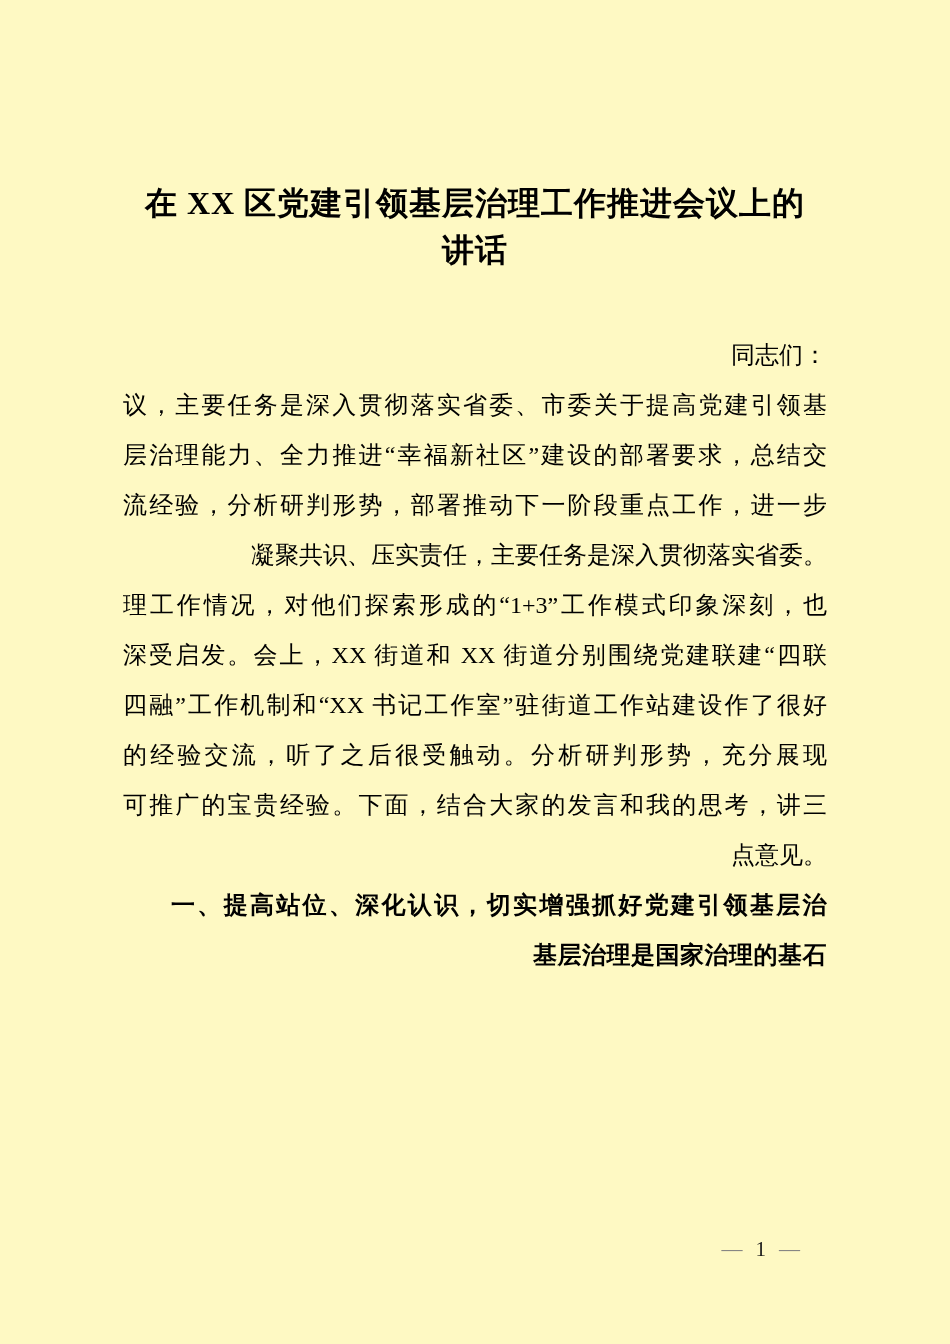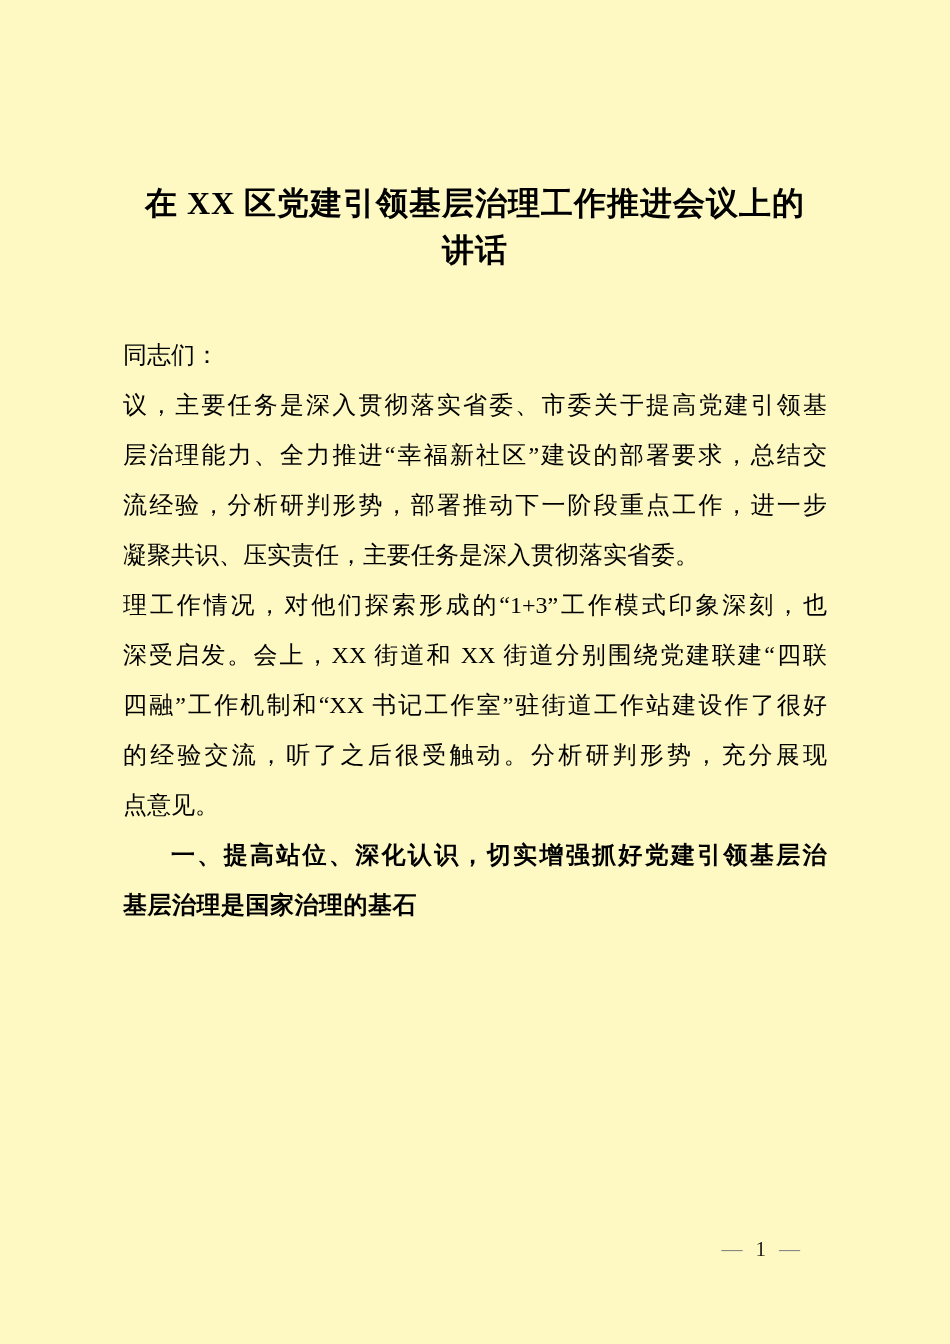--- a/index.html
+++ b/index.html
@@ -30,21 +30,21 @@
     letter-spacing: 1px;
   }
   .body-block {
     margin-top: 56px;
   }
   .line {
     font-size: 24px;
     line-height: 50px;
     height: 50px;
     overflow: hidden;
-    text-align: left;
+    text-align: right;
   }
   .indent {
     text-indent: 48px;
   }
   .jf {
     text-align: justify;
     text-align-last: justify;
     text-justify: inter-character;
   }
   .heading {
@@ -83,20 +83,21 @@
     <div class="body-block">
       <div class="line">同志们：</div>
       <div class="line jf">议，主要任务是深入贯彻落实省委、市委关于提高党建引领基</div>
       <div class="line jf">层治理能力、全力推进“幸福新社区”建设的部署要求，总结交</div>
       <div class="line jf">流经验，分析研判形势，部署推动下一阶段重点工作，进一步</div>
       <div class="line">凝聚共识、压实责任，主要任务是深入贯彻落实省委。</div>
       <div class="line jf">理工作情况，对他们探索形成的“1+3”工作模式印象深刻，也</div>
       <div class="line jf">深受启发。会上，XX 街道和 XX 街道分别围绕党建联建“四联</div>
       <div class="line jf">四融”工作机制和“XX 书记工作室”驻街道工作站建设作了很好</div>
       <div class="line jf">的经验交流，听了之后很受触动。分析研判形势，充分展现</div>
+      <div class="line jf">可推广的宝贵经验。下面，结合大家的发言和我的思考，讲三</div>
       <div class="line">点意见。</div>
       <div class="line heading indent jf">一、提高站位、深化认识，切实增强抓好党建引领基层治</div>
       <div class="line heading">基层治理是国家治理的基石</div>
     </div>
 
   </div>
 
   <div class="footer">
     <span class="dash">—</span><span class="num">1</span><span class="dash">—</span>
   </div>

